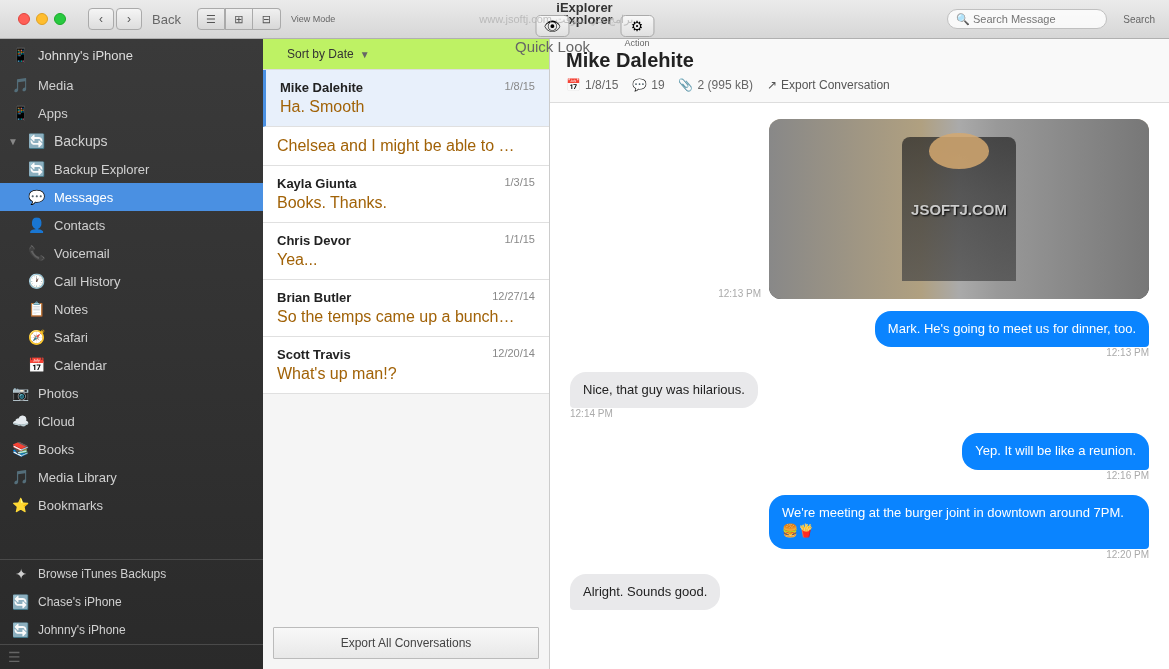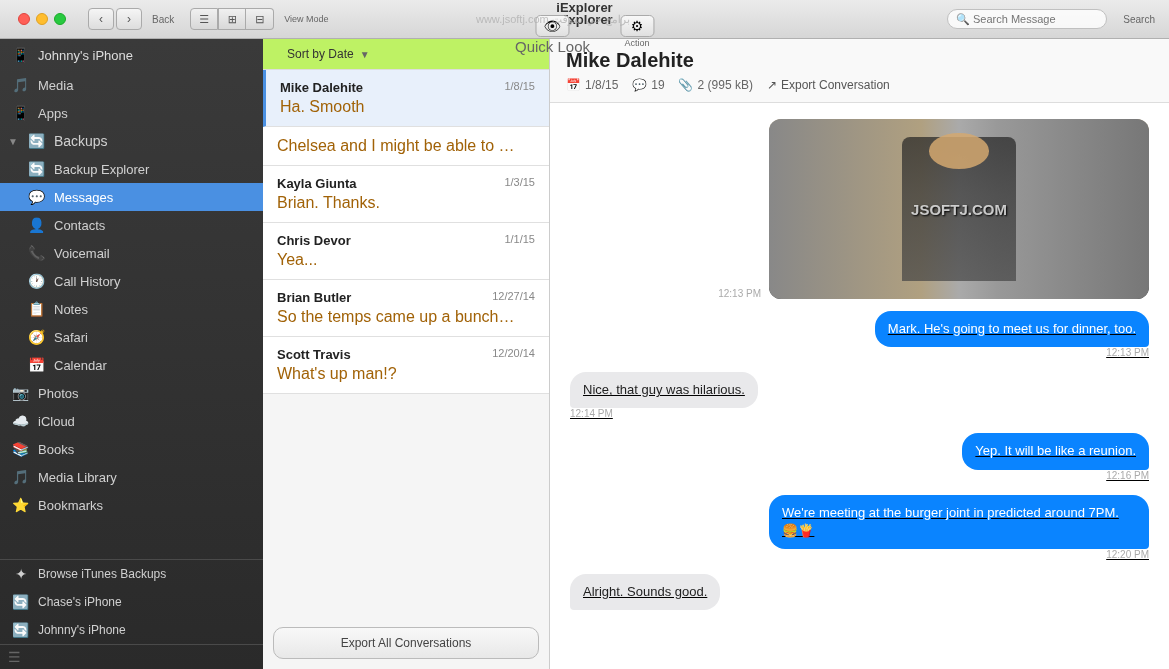--- a/index.html
+++ b/index.html
@@ -69,21 +69,21 @@
     .conv-item {
       padding: 10px 14px; border-bottom: 1px solid #e0e0e0;
       cursor: pointer; background: white;
     }
     .conv-item-header { display: flex; justify-content: space-between; margin-bottom: 3px; }
     .conv-name { font-size: 13px; font-weight: 600; color: #222; }
     .conv-date { font-size: 11px; color: #888; }
     .conv-preview { font-size: 16px; color: #a16207; white-space: nowrap; overflow: hidden; text-overflow: ellipsis; max-width: 240px; }
     .conv-export-btn {
       margin: 10px; padding: 8px; background: linear-gradient(to bottom, #f8f8f8, #e8e8e8);
-      border: 1px solid #bbb; border-radius: 10px; text-align: center;
+      border: 1px solid #bbb; border-radius: 1px; text-align: center;
       font-size: 12px; color: #444; cursor: pointer;
     }
 
     
     .chat-panel {
       flex: 1; display: flex; flex-direction: column; background: white; overflow: hidden;
     }
     .chat-header {
       padding: 10px 16px; border-bottom: 1px solid #ddd;
       background: #f9f9f9;
@@ -91,21 +91,21 @@
     .chat-contact-name { font-size: 20px; font-weight: 600; color: #222; margin-bottom: 6px; }
     .chat-meta { display: flex; align-items: center; gap: 14px; font-size: 12px; color: #666; }
     .chat-meta-item { display: flex; align-items: center; gap: 4px; }
     .chat-export-link { color: #555; text-decoration: none; display: flex; align-items: center; gap: 4px; cursor: pointer; }
 
     .chat-messages {
       flex: 1; overflow-y: auto; padding: 16px 20px; background: white;
       display: flex; flex-direction: column; gap: 12px;
     }
 
-    .msg-row { display: flex; align-items: flex-end; gap: 10px; text-decoration: underline; }
+    .msg-row { display: flex; align-items: flex-end; gap: 10px; }
     .msg-row.sent { flex-direction: row-reverse; }
     .msg-row.received { flex-direction: row; }
 
     .msg-bubble {
       max-width: 380px; padding: 9px 13px; border-radius: 16px;
       font-size: 13px; line-height: 1.4; position: relative;
     }
     .msg-bubble.sent { background: #0a84ff; color: white; border-bottom-right-radius: 4px; }
     .msg-bubble.received { background: #e9e9eb; color: #222; border-bottom-left-radius: 4px; }
     .msg-time { font-size: 10px; color: #aaa; white-space: nowrap; margin-bottom: 2px; }
@@ -146,21 +146,21 @@
       <div class="traffic-light tl-close"></div>
       <div class="traffic-light tl-minimize"></div>
       <div class="traffic-light tl-maximize"></div>
     </div>
 
     <div class="nav-buttons">
       <div class="nav-btn">‹</div>
       <div class="nav-btn">›</div>
     </div>
     <div style="display:flex; flex-direction:column; align-items:center; gap:1px; margin-left:2px;">
-      <span style="font-size:10px; color:#666;">Back</span>
+      <span style="font-size:13px; color:#666;">Back</span>
     </div>
 
     <div class="view-mode-btns" style="margin-left:8px;">
       <div class="vm-btn">☰</div>
       <div class="vm-btn">⊞</div>
       <div class="vm-btn">⊟</div>
     </div>
     <div style="display:flex; flex-direction:column; align-items:center; gap:1px; margin-left:2px;">
       <span style="font-size:9px; color:#666;">View Mode</span>
     </div>
@@ -304,21 +304,21 @@
 
       <div class="conv-item">
         <div class="conv-preview">Chelsea and I might be able to make it Sunday, but Saturday is full right meow</div>
       </div>
 
       <div class="conv-item">
         <div class="conv-item-header">
           <span class="conv-name">Kayla Giunta</span>
           <span class="conv-date">1/3/15</span>
         </div>
-        <div class="conv-preview">Brian. Thanks.</div>
+        <div class="conv-preview">Books. Thanks.</div>
       </div>
 
       <div class="conv-item">
         <div class="conv-item-header">
           <span class="conv-name">Chris Devor</span>
           <span class="conv-date">1/1/15</span>
         </div>
         <div class="conv-preview">Yea...</div>
       </div>
 
@@ -401,21 +401,21 @@
 
       <div class="msg-row sent">
         <div style="display:flex; flex-direction:column; align-items:flex-end;">
           <div class="msg-bubble sent">Yep. It will be like a reunion.</div>
           <span class="msg-time sent">12:16 PM</span>
         </div>
       </div>
 
       <div class="msg-row sent">
         <div style="display:flex; flex-direction:column; align-items:flex-end;">
-          <div class="msg-bubble sent">We're meeting at the burger joint in predicted around 7PM. 🍔🍟</div>
+          <div class="msg-bubble sent">We're meeting at the burger joint in downtown around 7PM. 🍔🍟</div>
           <span class="msg-time sent">12:20 PM</span>
         </div>
       </div>
 
       <div class="msg-row received">
         <div style="display:flex; flex-direction:column; align-items:flex-start;">
           <div class="msg-bubble received">Alright. Sounds good.</div>
 
         </div>
       </div>

